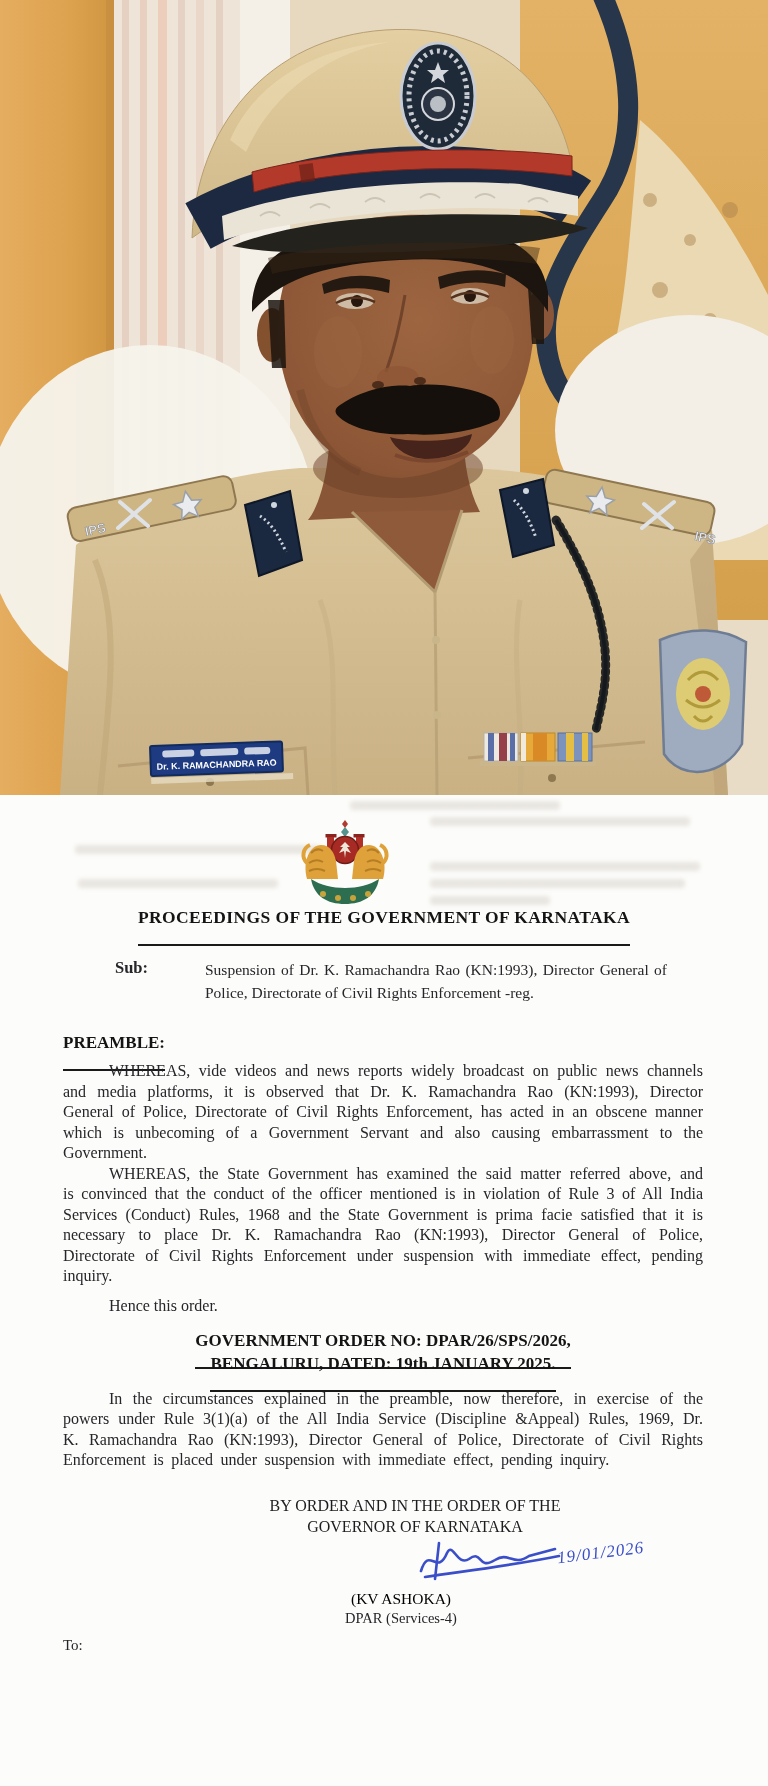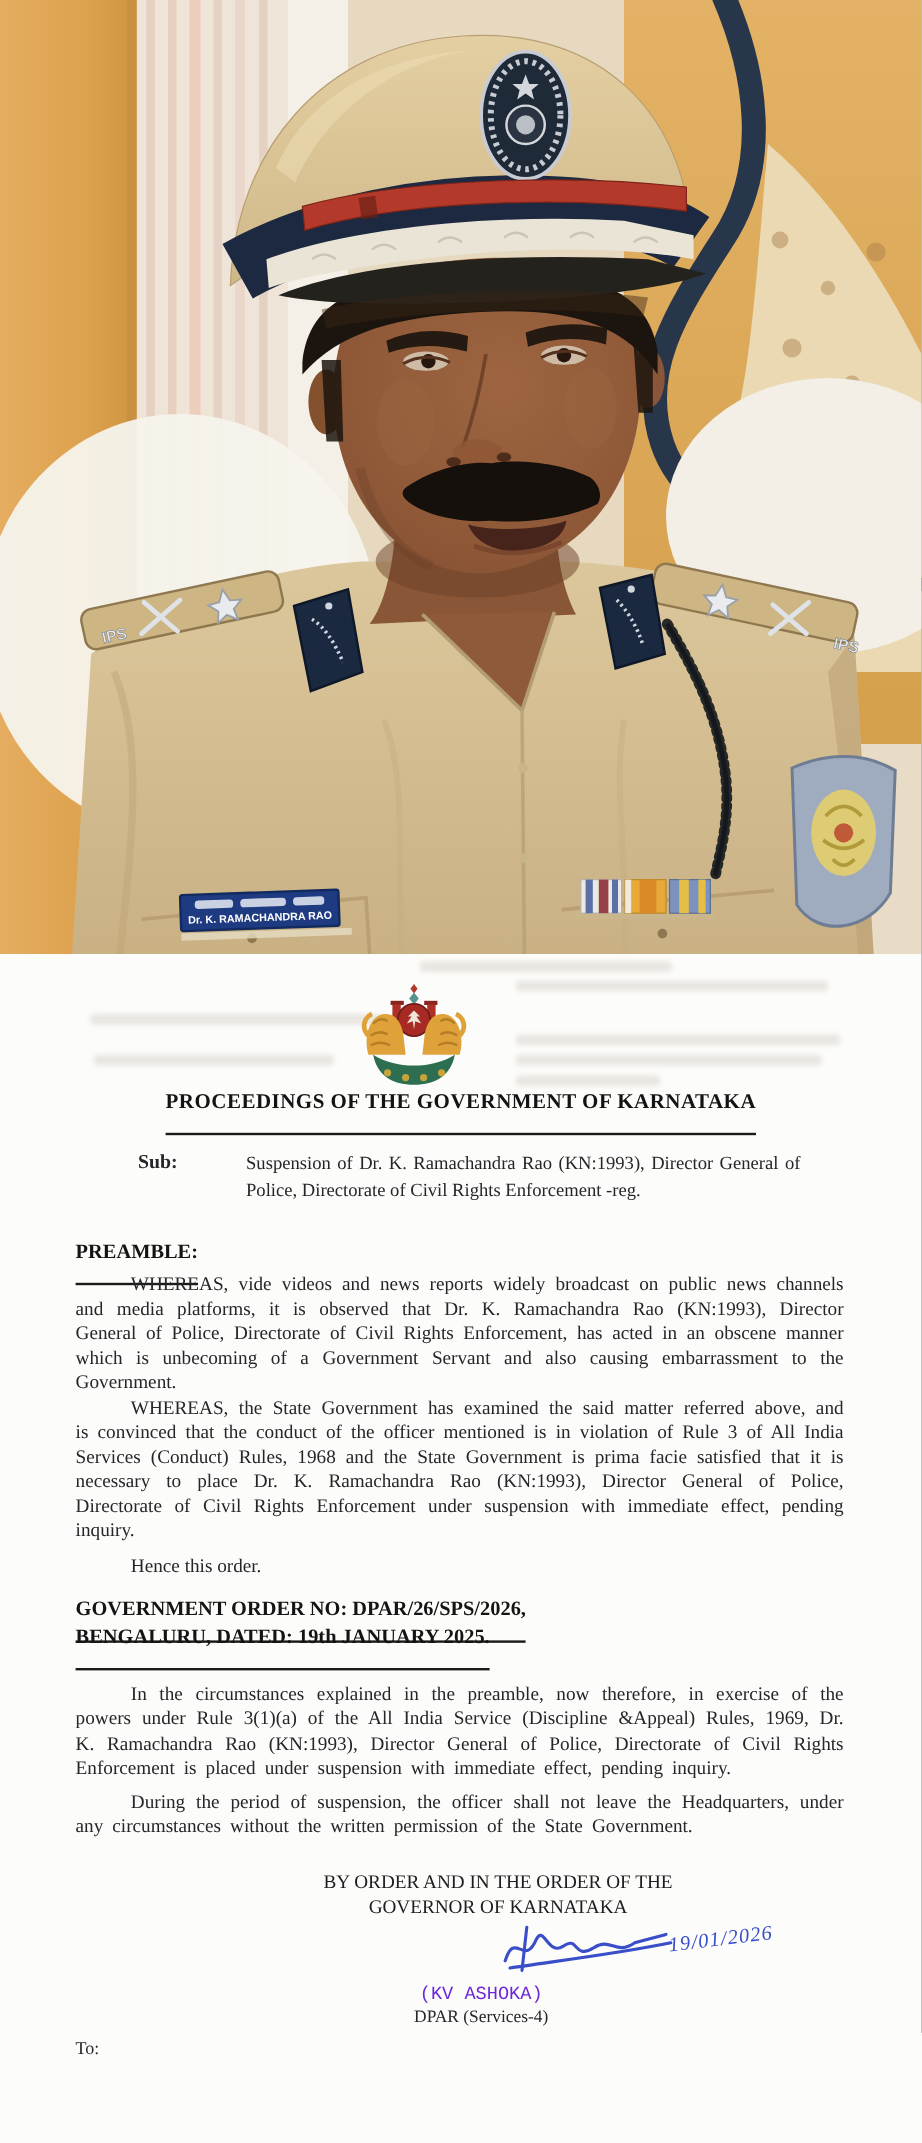--- a/index.html
+++ b/index.html
@@ -12,29 +12,29 @@
   .ghost{position:absolute;background:rgba(135,120,98,.16);filter:blur(2px);border-radius:3px;height:9px;}
   .emblem{position:absolute;top:24px;left:299px;width:92px;height:88px;}
   .doc-title{position:absolute;top:112px;left:0;width:100%;text-align:center;margin:0;font-size:17.5px;letter-spacing:.4px;color:#141414;}
   .u{border-bottom:2px solid #1a1a1a;padding-bottom:17px;font-weight:bold;}
   .sub-row{position:absolute;top:163px;left:115px;width:560px;}
   .sub-label{position:absolute;left:0;top:0;font-weight:bold;font-size:16.5px;}
   .sub-text{position:absolute;left:90px;top:0;width:462px;font-size:15.5px;line-height:23px;text-align:justify;}
   .preamble{position:absolute;top:238px;left:63px;margin:0;font-size:17px;color:#141414;}
   .body-text{position:absolute;top:266px;left:63px;width:640px;}
   .para{text-align:justify;text-indent:46px;font-size:16px;line-height:20.5px;word-spacing:.22em;margin:0;}
-  .mt10{} .mt8{margin-top:8px;} .mt14{margin-top:28px;}
+  .mt10{} .mt8{margin-top:8px;} .mt14{margin-top:14px;}
   .hence{margin:10px 0 0 0;text-indent:46px;font-size:16px;}
-  .go-heading{margin:14px auto 0 auto;font-size:17px;line-height:23px;color:#141414;}
+  .go-heading{margin:14px auto 0 auto;text-align:center;font-size:17px;line-height:23px;color:#141414;}
   .by-order{margin:24px 0 0 152px;width:400px;text-align:center;font-size:16px;line-height:21px;color:#1d1d20;}
   .sig-row{position:relative;height:50px;margin-top:2px;}
   .sig-svg{position:absolute;left:352px;top:-4px;}
   .sig-date{position:absolute;left:494px;top:4px;color:#3a4ec9;font-size:17px;font-style:italic;letter-spacing:1px;transform:rotate(-7deg);white-space:nowrap;}
   .signer{width:300px;margin-left:188px;text-align:center;}
-  .signer-name{font-size:15.5px;line-height:20px;color:#6d28d9;font-family:Liberation Mono, monospace;}
+  .signer-name{font-size:15.5px;line-height:20px;color:#000000;}
   .signer-line{font-size:14.5px;line-height:19px;}
   .to-label{margin-top:9px;font-size:15px;}
 </style>
 </head>
 <body>
 
 <div class="page">
 
   <div class="photo">
     <svg viewBox="0 0 768 795" preserveAspectRatio="none">
@@ -298,21 +298,20 @@
 
     <div class="body-text">
       <p class="para">WHEREAS, vide videos and news reports widely broadcast on public news channels and media platforms, it is observed that Dr. K. Ramachandra Rao (KN:1993), Director General of Police, Directorate of Civil Rights Enforcement, has acted in an obscene manner which is unbecoming of a Government Servant and also causing embarrassment to the Government.</p>
       <p class="para mt10">WHEREAS, the State Government has examined the said matter referred above, and is convinced that the conduct of the officer mentioned is in violation of Rule 3 of All India Services (Conduct) Rules, 1968 and the State Government is prima facie satisfied that it is necessary to place Dr. K. Ramachandra Rao (KN:1993), Director General of Police, Directorate of Civil Rights Enforcement under suspension with immediate effect, pending inquiry.</p>
       <p class="hence">Hence this order.</p>
       <div class="go-heading">
         <span class="u">GOVERNMENT ORDER NO: DPAR/26/SPS/2026,</span><br>
         <span class="u">BENGALURU, DATED: 19th JANUARY 2025.</span>
       </div>
       <p class="para mt14">In the circumstances explained in the preamble, now therefore, in exercise of the powers under Rule 3(1)(a) of the All India Service (Discipline &amp;Appeal) Rules, 1969, Dr. K. Ramachandra Rao (KN:1993), Director General of Police, Directorate of Civil Rights Enforcement is placed under suspension with immediate effect, pending inquiry.</p>
-      <p class="para mt8">During the period of suspension, the officer shall not leave the Headquarters, under any circumstances without the written permission of the State Government.</p>
 
       <div class="by-order">
         <span>BY ORDER AND IN THE ORDER OF THE</span><br>
         <span>GOVERNOR OF KARNATAKA</span>
       </div>
 
       <div class="sig-row">
         <svg class="sig-svg" width="150" height="52" viewBox="0 0 150 52">
           <g stroke="#3a4ec9" stroke-width="2.6" fill="none" stroke-linecap="round">
             <path d="M6,36 C14,10 22,42 32,18 C38,6 42,32 54,24 C68,14 62,36 80,25 C94,16 98,32 114,21 L140,14"></path>

